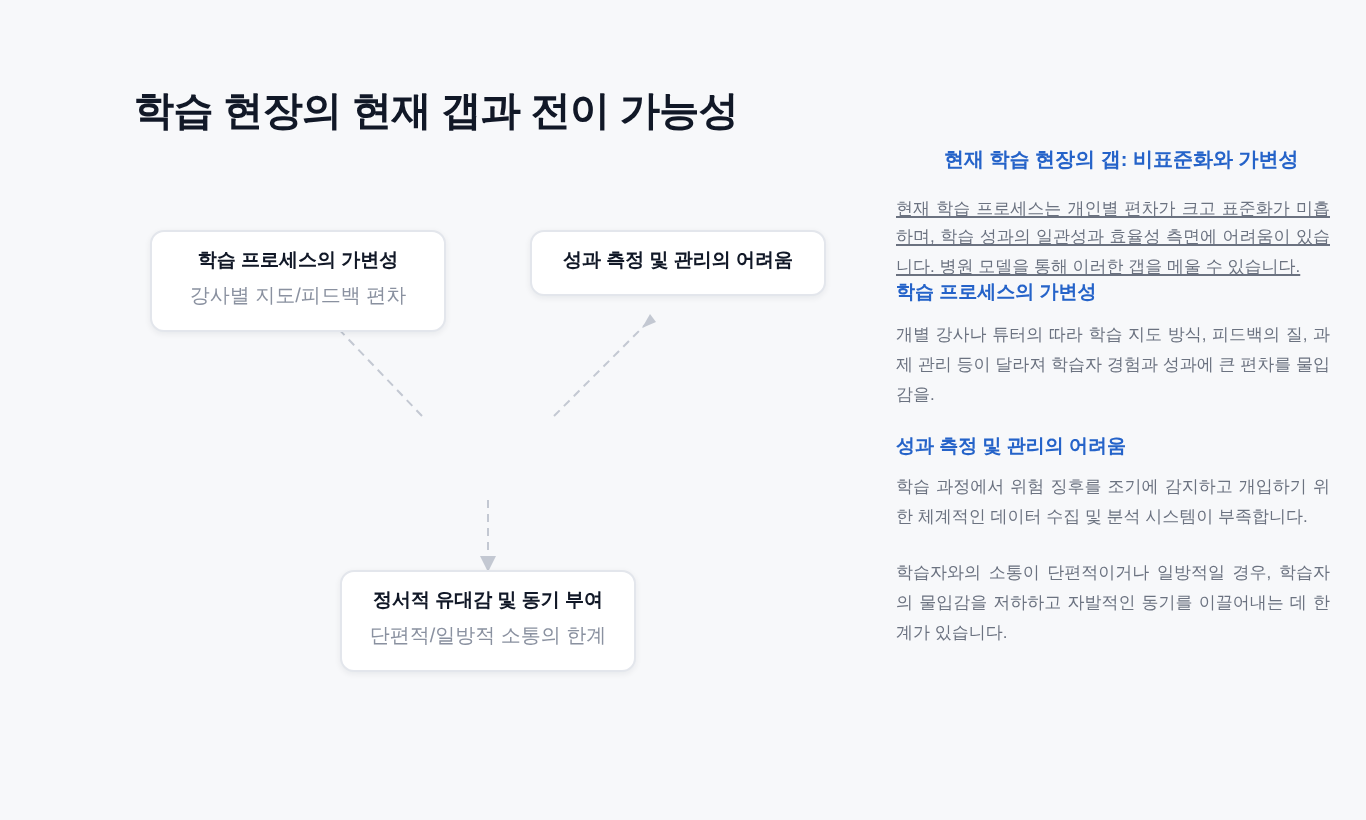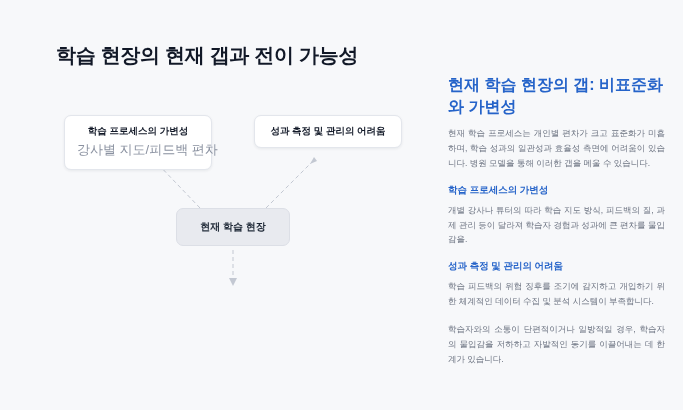--- a/index.html
+++ b/index.html
@@ -17,21 +17,21 @@
   .page {
     position: relative;
     width: 683px;
     height: 410px;
     box-sizing: border-box;
   }
 
   
   .diagram-panel {
     position: absolute;
-    left: 4px;
+    left: 15px;
     top: 0;
     width: 432px;
     height: 410px;
   }
   .slide-title {
     position: absolute;
     left: 52px;
     top: 42px;
     font-size: 20px;
     font-weight: bold;
@@ -52,21 +52,21 @@
   }
   .node .node-title {
     font-size: 9.5px;
     font-weight: bold;
     color: #111827;
     line-height: 1.3;
     white-space: nowrap;
   }
   .node .node-sub {
     margin-top: 5px;
-    font-size: 13px;
+    font-size: 10px;
     color: #8a91a0;
     line-height: 1.3;
     white-space: nowrap;
   }
 
   #node-flexibility {
     left: 60px;
     top: 115px;
     width: 148px;
   }
@@ -113,32 +113,34 @@
   .text-panel {
     position: absolute;
     left: 440px;
     top: 0;
     width: 243px;
     height: 410px;
     padding: 74px 18px 0 8px;
     box-sizing: border-box;
   }
   .panel-heading {
-    font-size: 16px;
+    font-size: 10px;
     font-weight: bold;
     color: #2563c9;
     line-height: 1.35;
     margin-bottom: 9px;
+    margin-left: 24px;
   }
   .panel-body {
     font-size: 8.5px;
     color: #6b7280;
     line-height: 1.75;
-    margin-bottom: 13px;
+    margin-bottom: 0;
     text-align: justify;
+    text-decoration: underline;
   }
   .section-heading {
     font-size: 9.5px;
     font-weight: bold;
     color: #2563c9;
     line-height: 1.35;
     margin-bottom: 6px;
   }
   .section-body {
     font-size: 8.5px;
@@ -174,33 +176,34 @@
 
     <div class="node" id="node-flexibility">
       <div class="node-title">학습 프로세스의 가변성</div>
       <div class="node-sub">강사별 지도/피드백 편차</div>
     </div>
 
     <div class="node" id="node-measurement">
       <div class="node-title">성과 측정 및 관리의 어려움</div>
     </div>
 
-
-    <div class="node-center">
-      <div class="node-title">현재 학습 현장</div>
+    <div class="node" id="node-emotional">
+      <div class="node-title">정서적 유대감 및 동기 부여</div>
+      <div class="node-sub">단편적/일방적 소통의 한계</div>
     </div>
+
 
   </div>
 
   <div class="text-panel">
     <div class="panel-heading">현재 학습 현장의 갭: 비표준화와 가변성</div>
     <div class="panel-body">현재 학습 프로세스는 개인별 편차가 크고 표준화가 미흡하며, 학습 성과의 일관성과 효율성 측면에 어려움이 있습니다. 병원 모델을 통해 이러한 갭을 메울 수 있습니다.</div>
 
     <div class="section-heading">학습 프로세스의 가변성</div>
     <div class="section-body">개별 강사나 튜터의 따라 학습 지도 방식, 피드백의 질, 과제 관리 등이 달라져 학습자 경험과 성과에 큰 편차를 물입감을.</div>
 
     <div class="section-heading">성과 측정 및 관리의 어려움</div>
-    <div class="section-body">학습 피드백의 위험 징후를 조기에 감지하고 개입하기 위한 체계적인 데이터 수집 및 분석 시스템이 부족합니다.</div>
+    <div class="section-body">학습 과정에서 위험 징후를 조기에 감지하고 개입하기 위한 체계적인 데이터 수집 및 분석 시스템이 부족합니다.</div>
 
     <div class="section-body">학습자와의 소통이 단편적이거나 일방적일 경우, 학습자의 물입감을 저하하고 자발적인 동기를 이끌어내는 데 한계가 있습니다.</div>
   </div>
 
 </div>
 
 </body></html>

